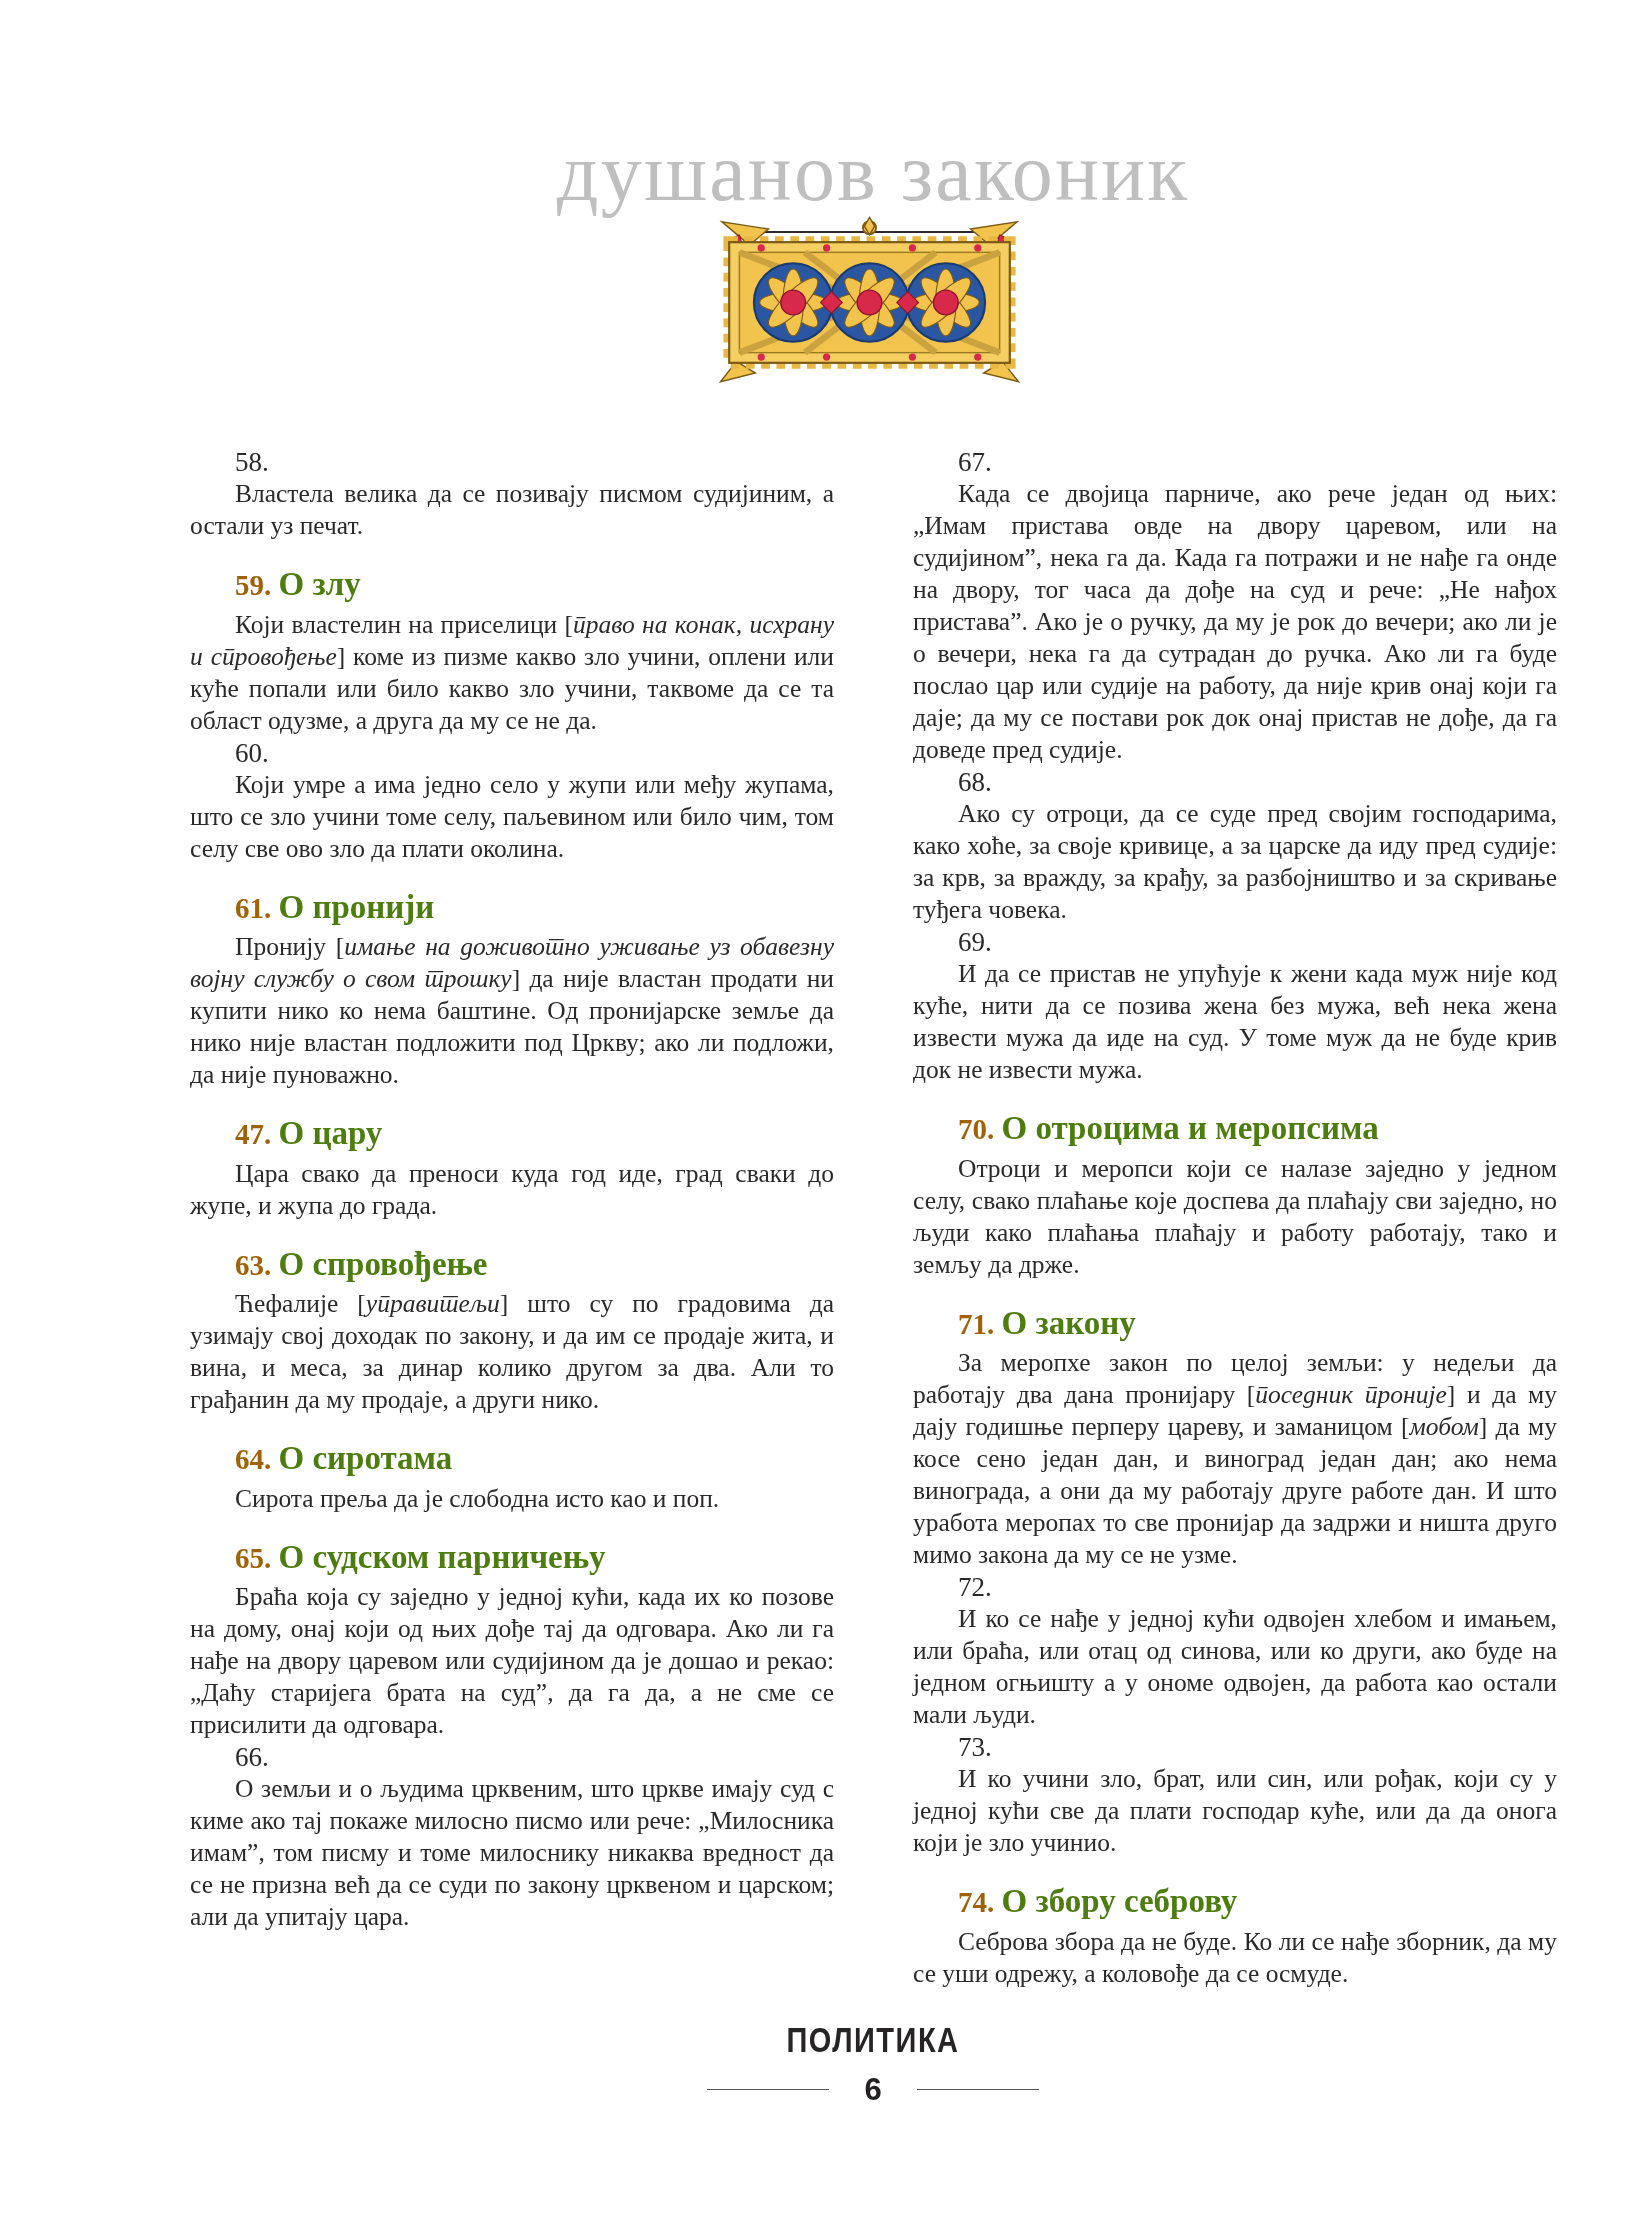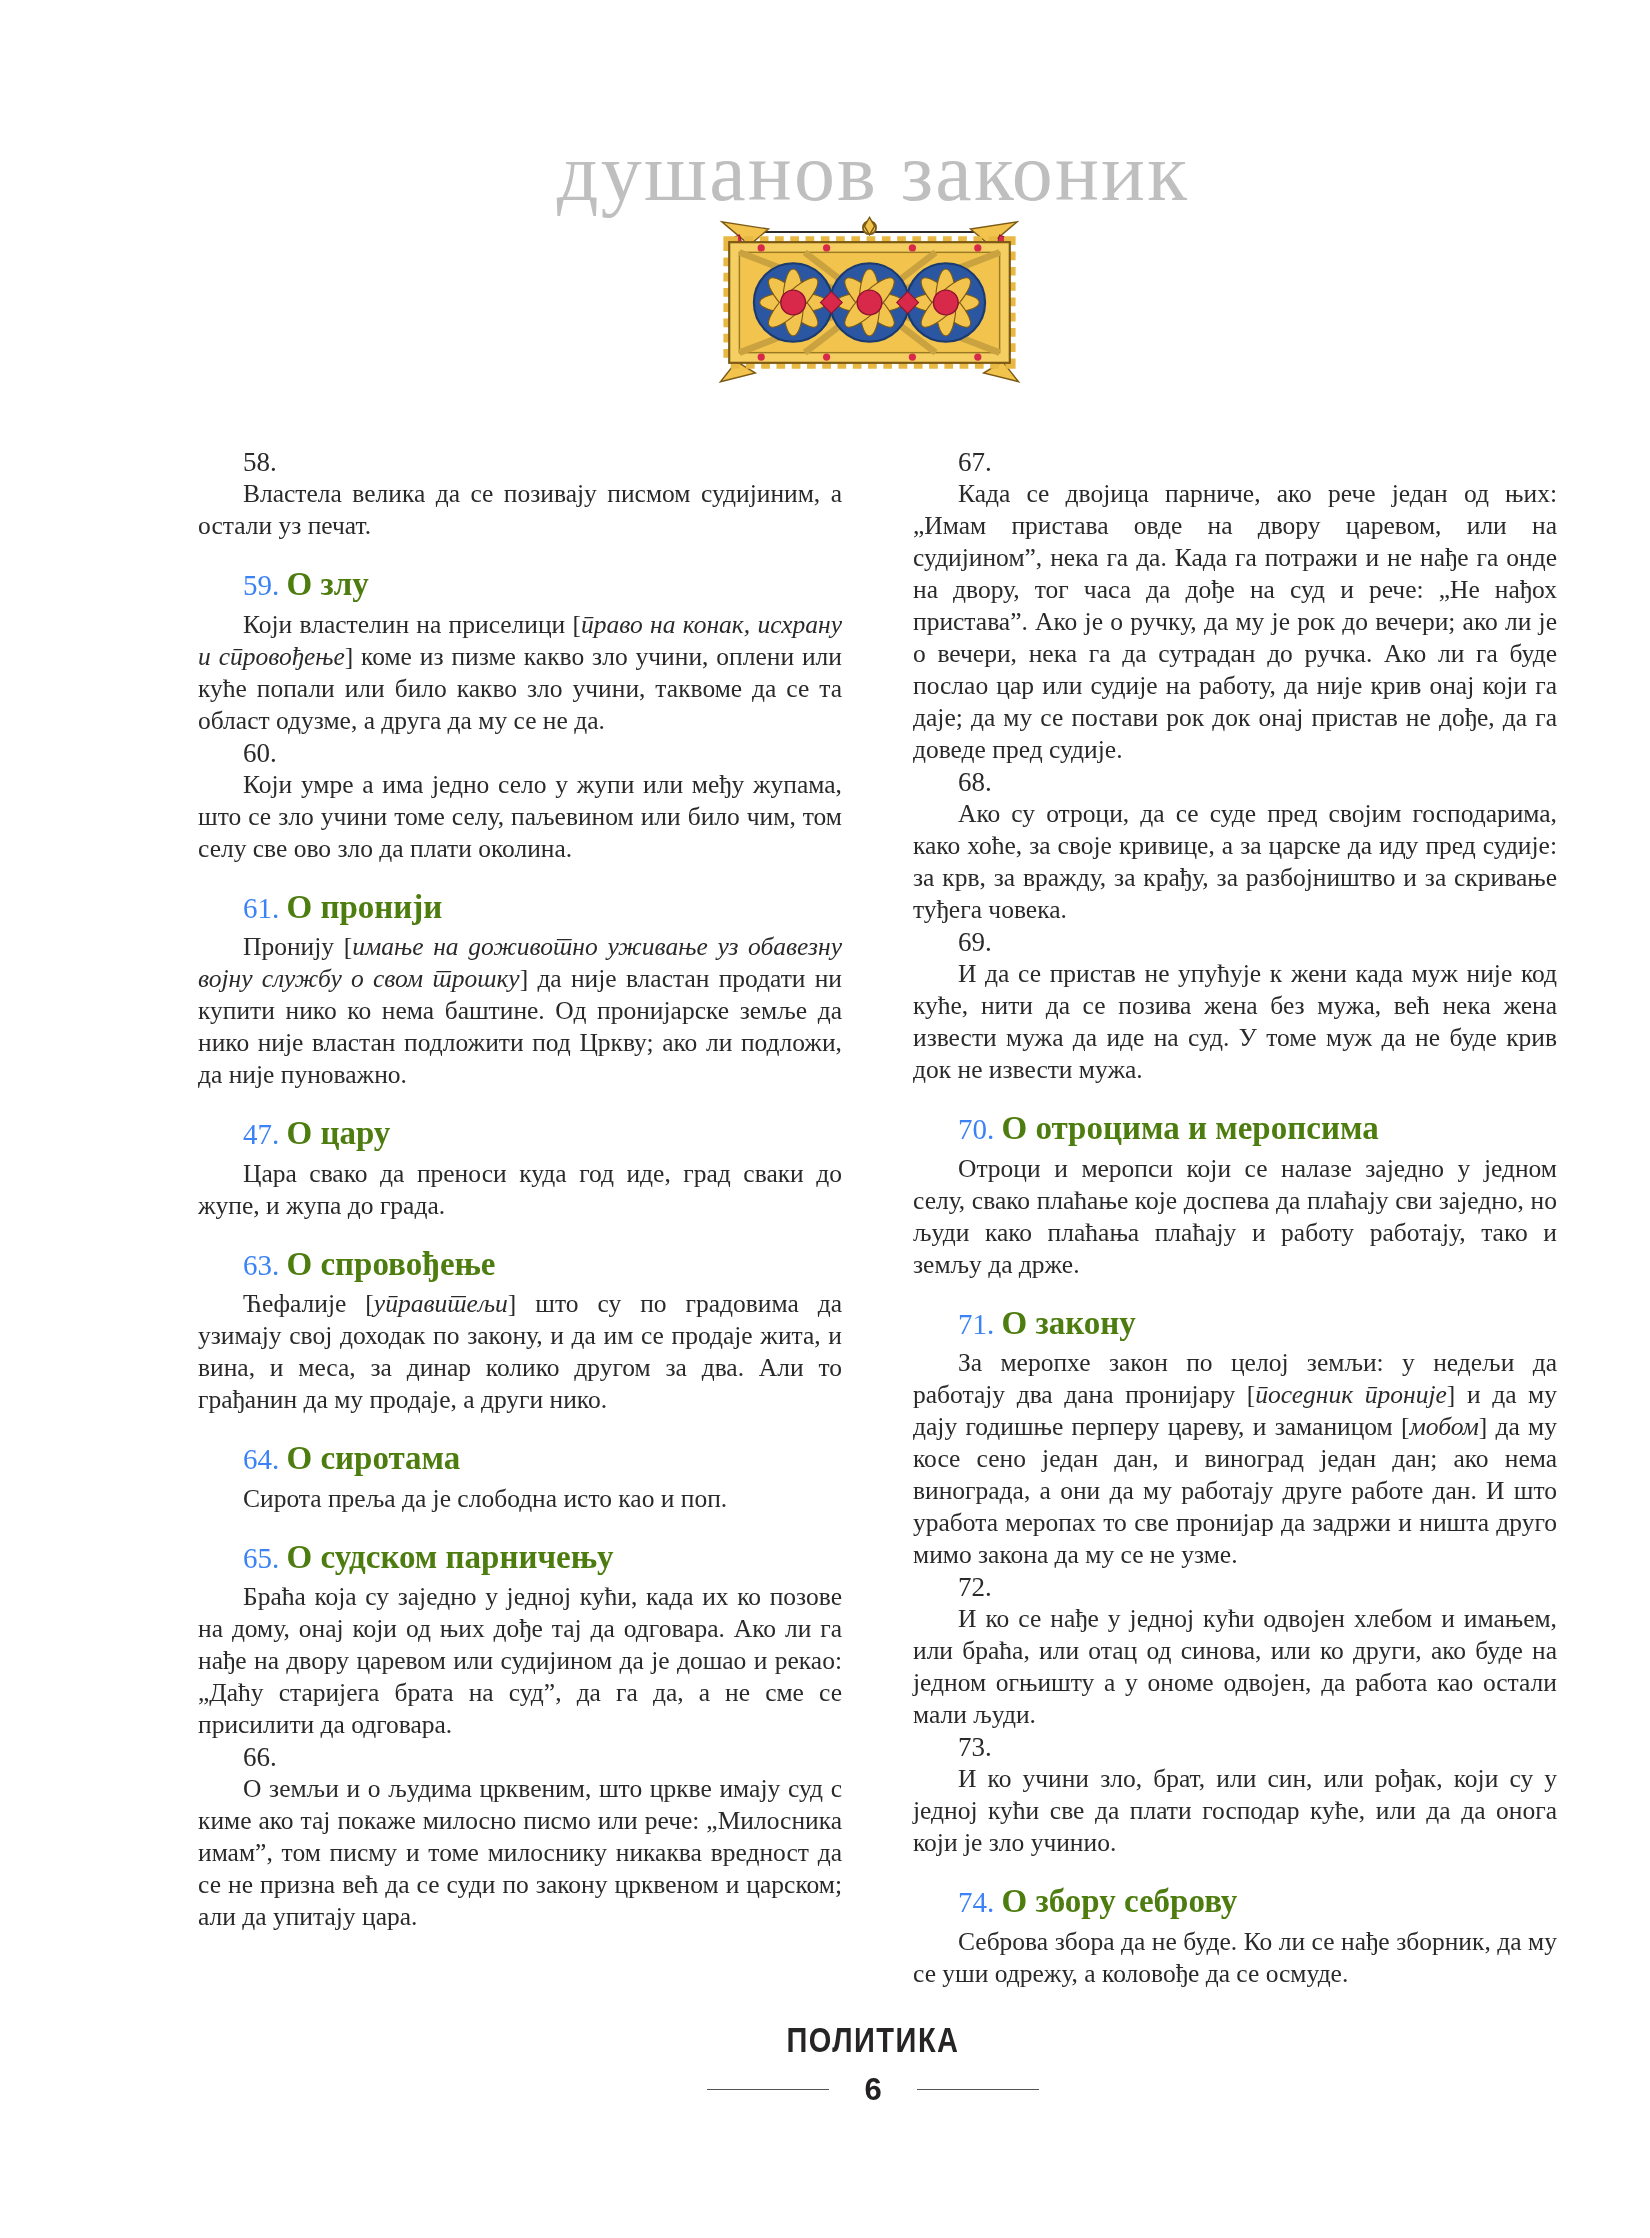--- a/index.html
+++ b/index.html
@@ -23,27 +23,27 @@
 
   
   .ornament { position: absolute; left: 717px; top: 216px; width: 305px; height: 173px; }
 
   
   .column {
     position: absolute; top: 446px; width: 644px;
     font-size: 25.5px; line-height: 32px;
     text-align: justify; color: #2b2929;
   }
-  .col-left  { left: 198px; }
+  .col-left  { left: 190px; }
   .col-right { left: 913px; }
 
   .article--headed { margin-top: 22px; }
   .art-num-line { text-indent: 45px; font-size: 27px; }
   .art-head { text-indent: 45px; line-height: 41px; margin-bottom: 1.5px; }
-  .art-num { font-size: 29px; color: #3b82f6; }
+  .art-num { font-size: 29px; color: #a16207; font-weight: bold; }
   .art-title { font-size: 33px; font-weight: bold; color: #4d7c0f; }
   p.art-body { margin: 0; text-indent: 45px; }
   .gloss { font-style: italic; }
 
   
   .footer {
     position: absolute; left: 96px; top: 2024px; width: 1554px;
     text-align: center;
     font-family: "Liberation Sans", "DejaVu Sans", sans-serif;
   }

